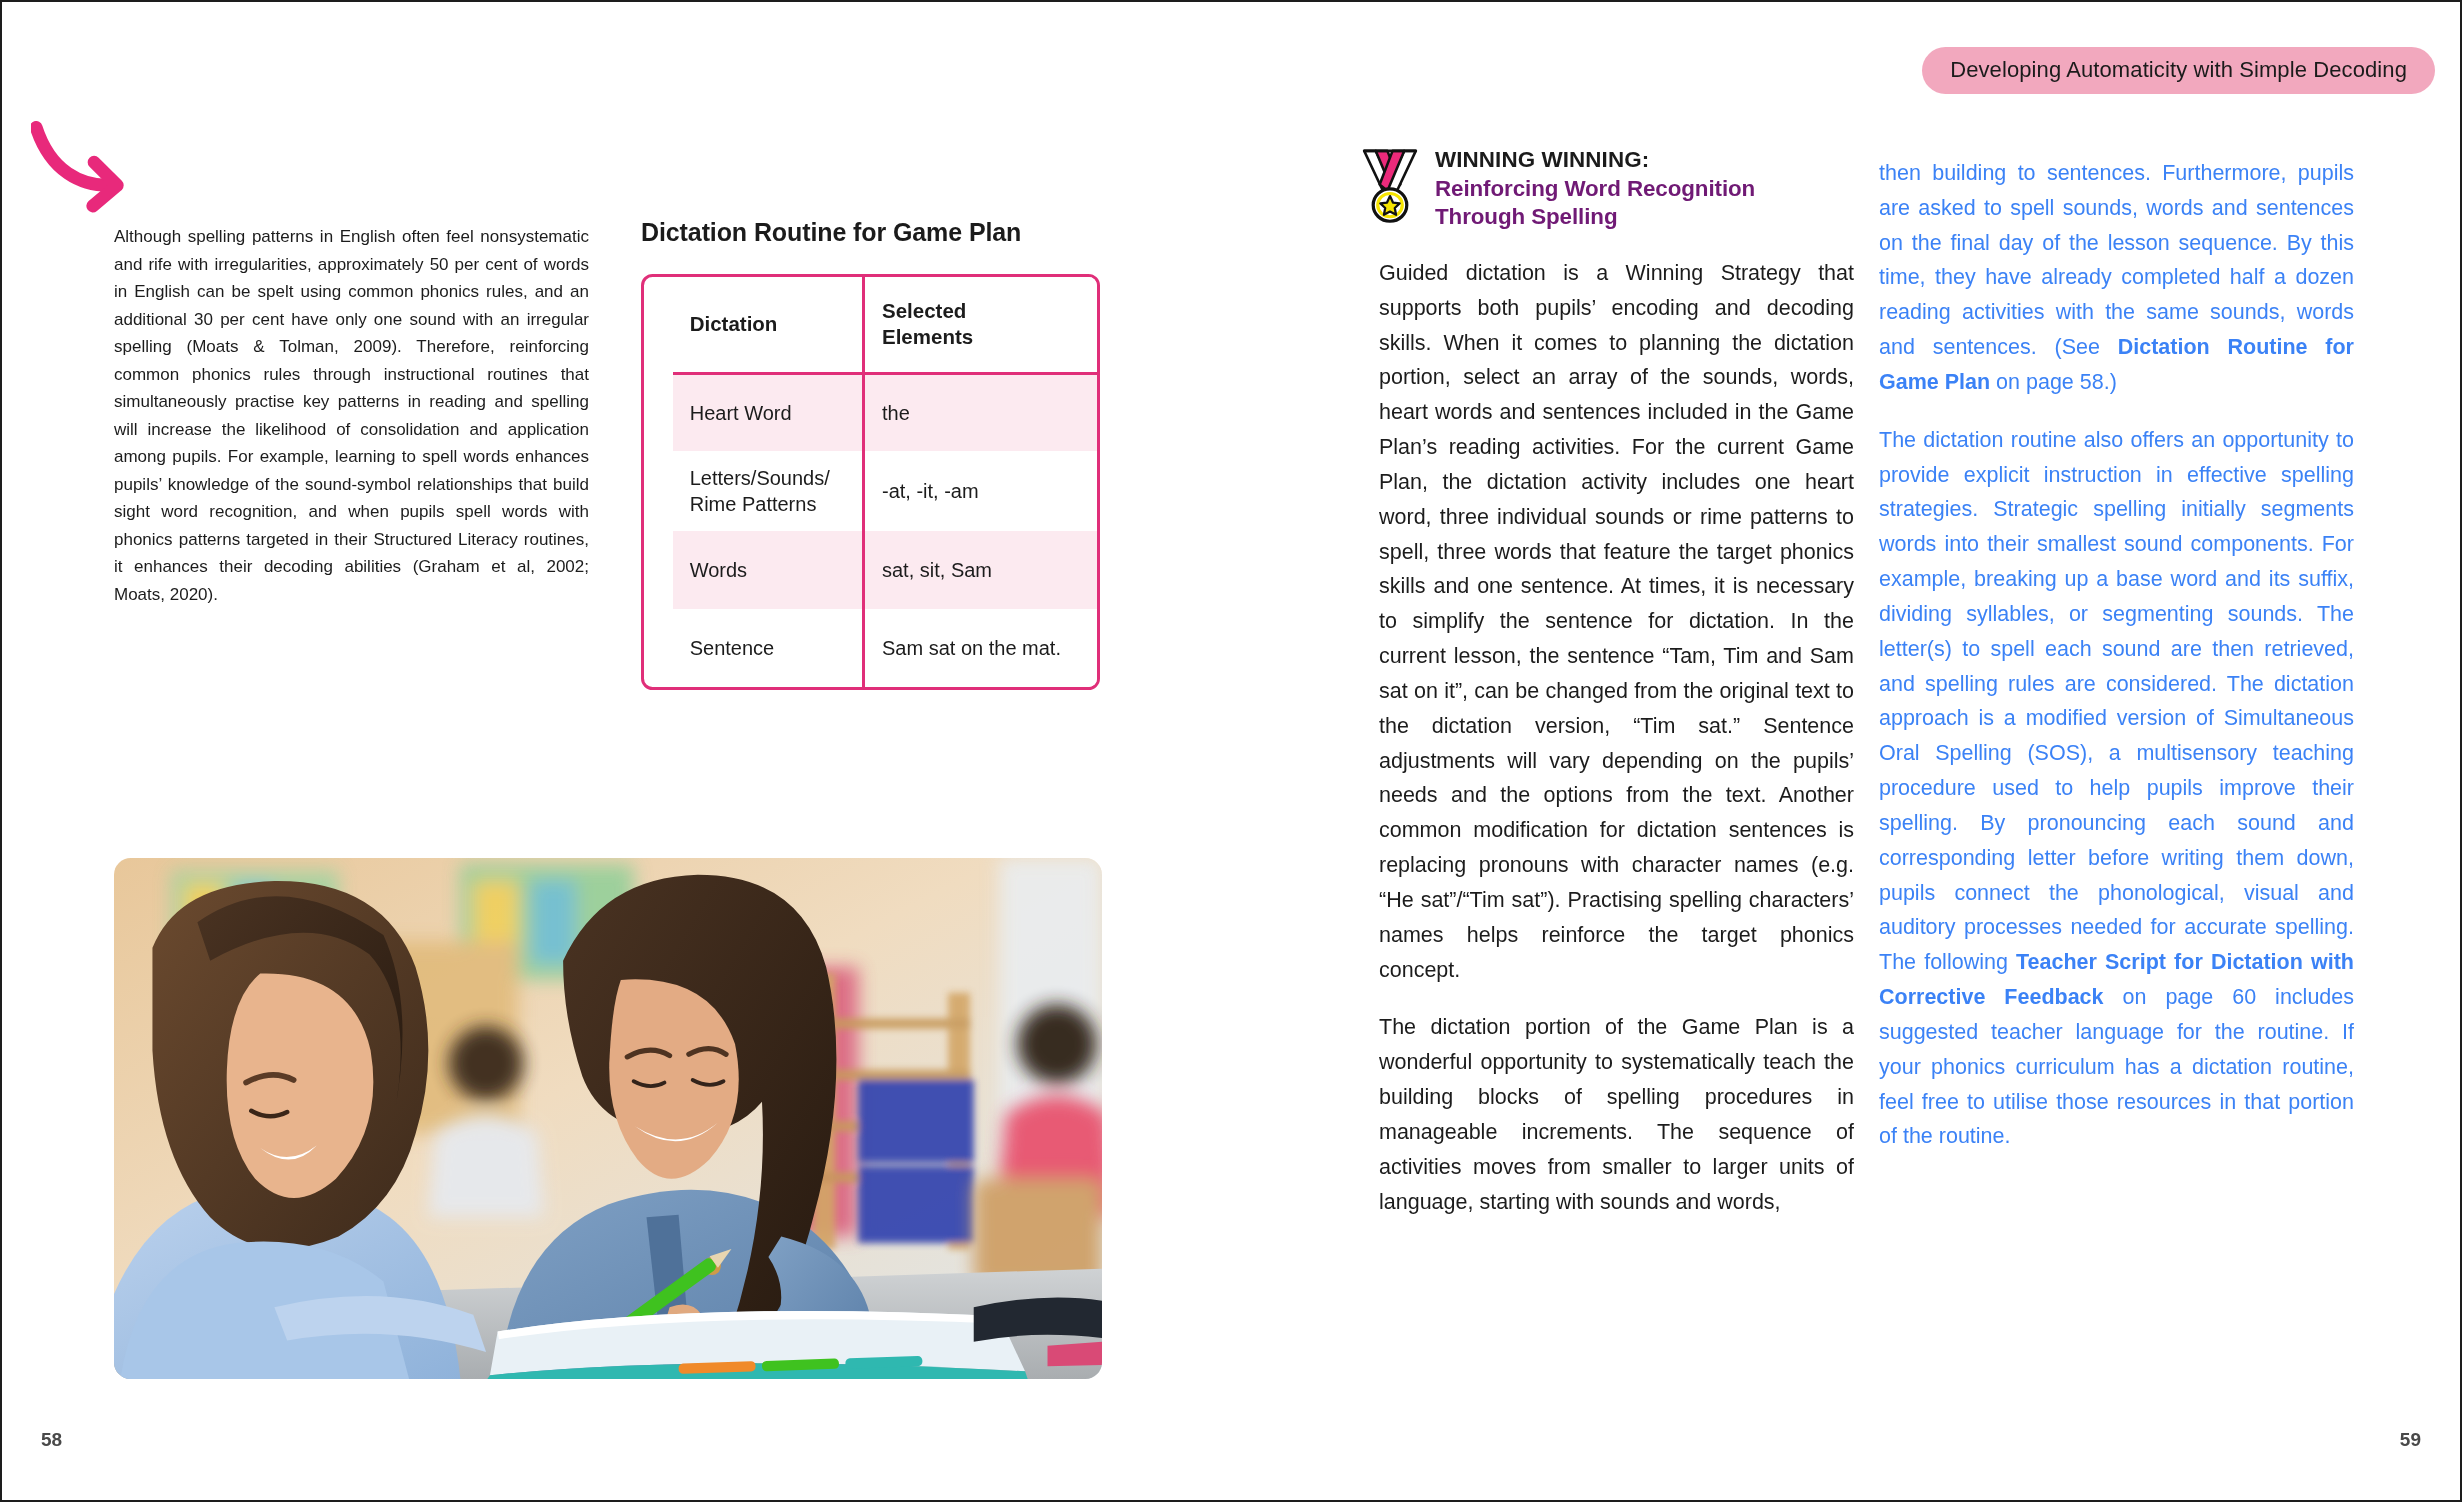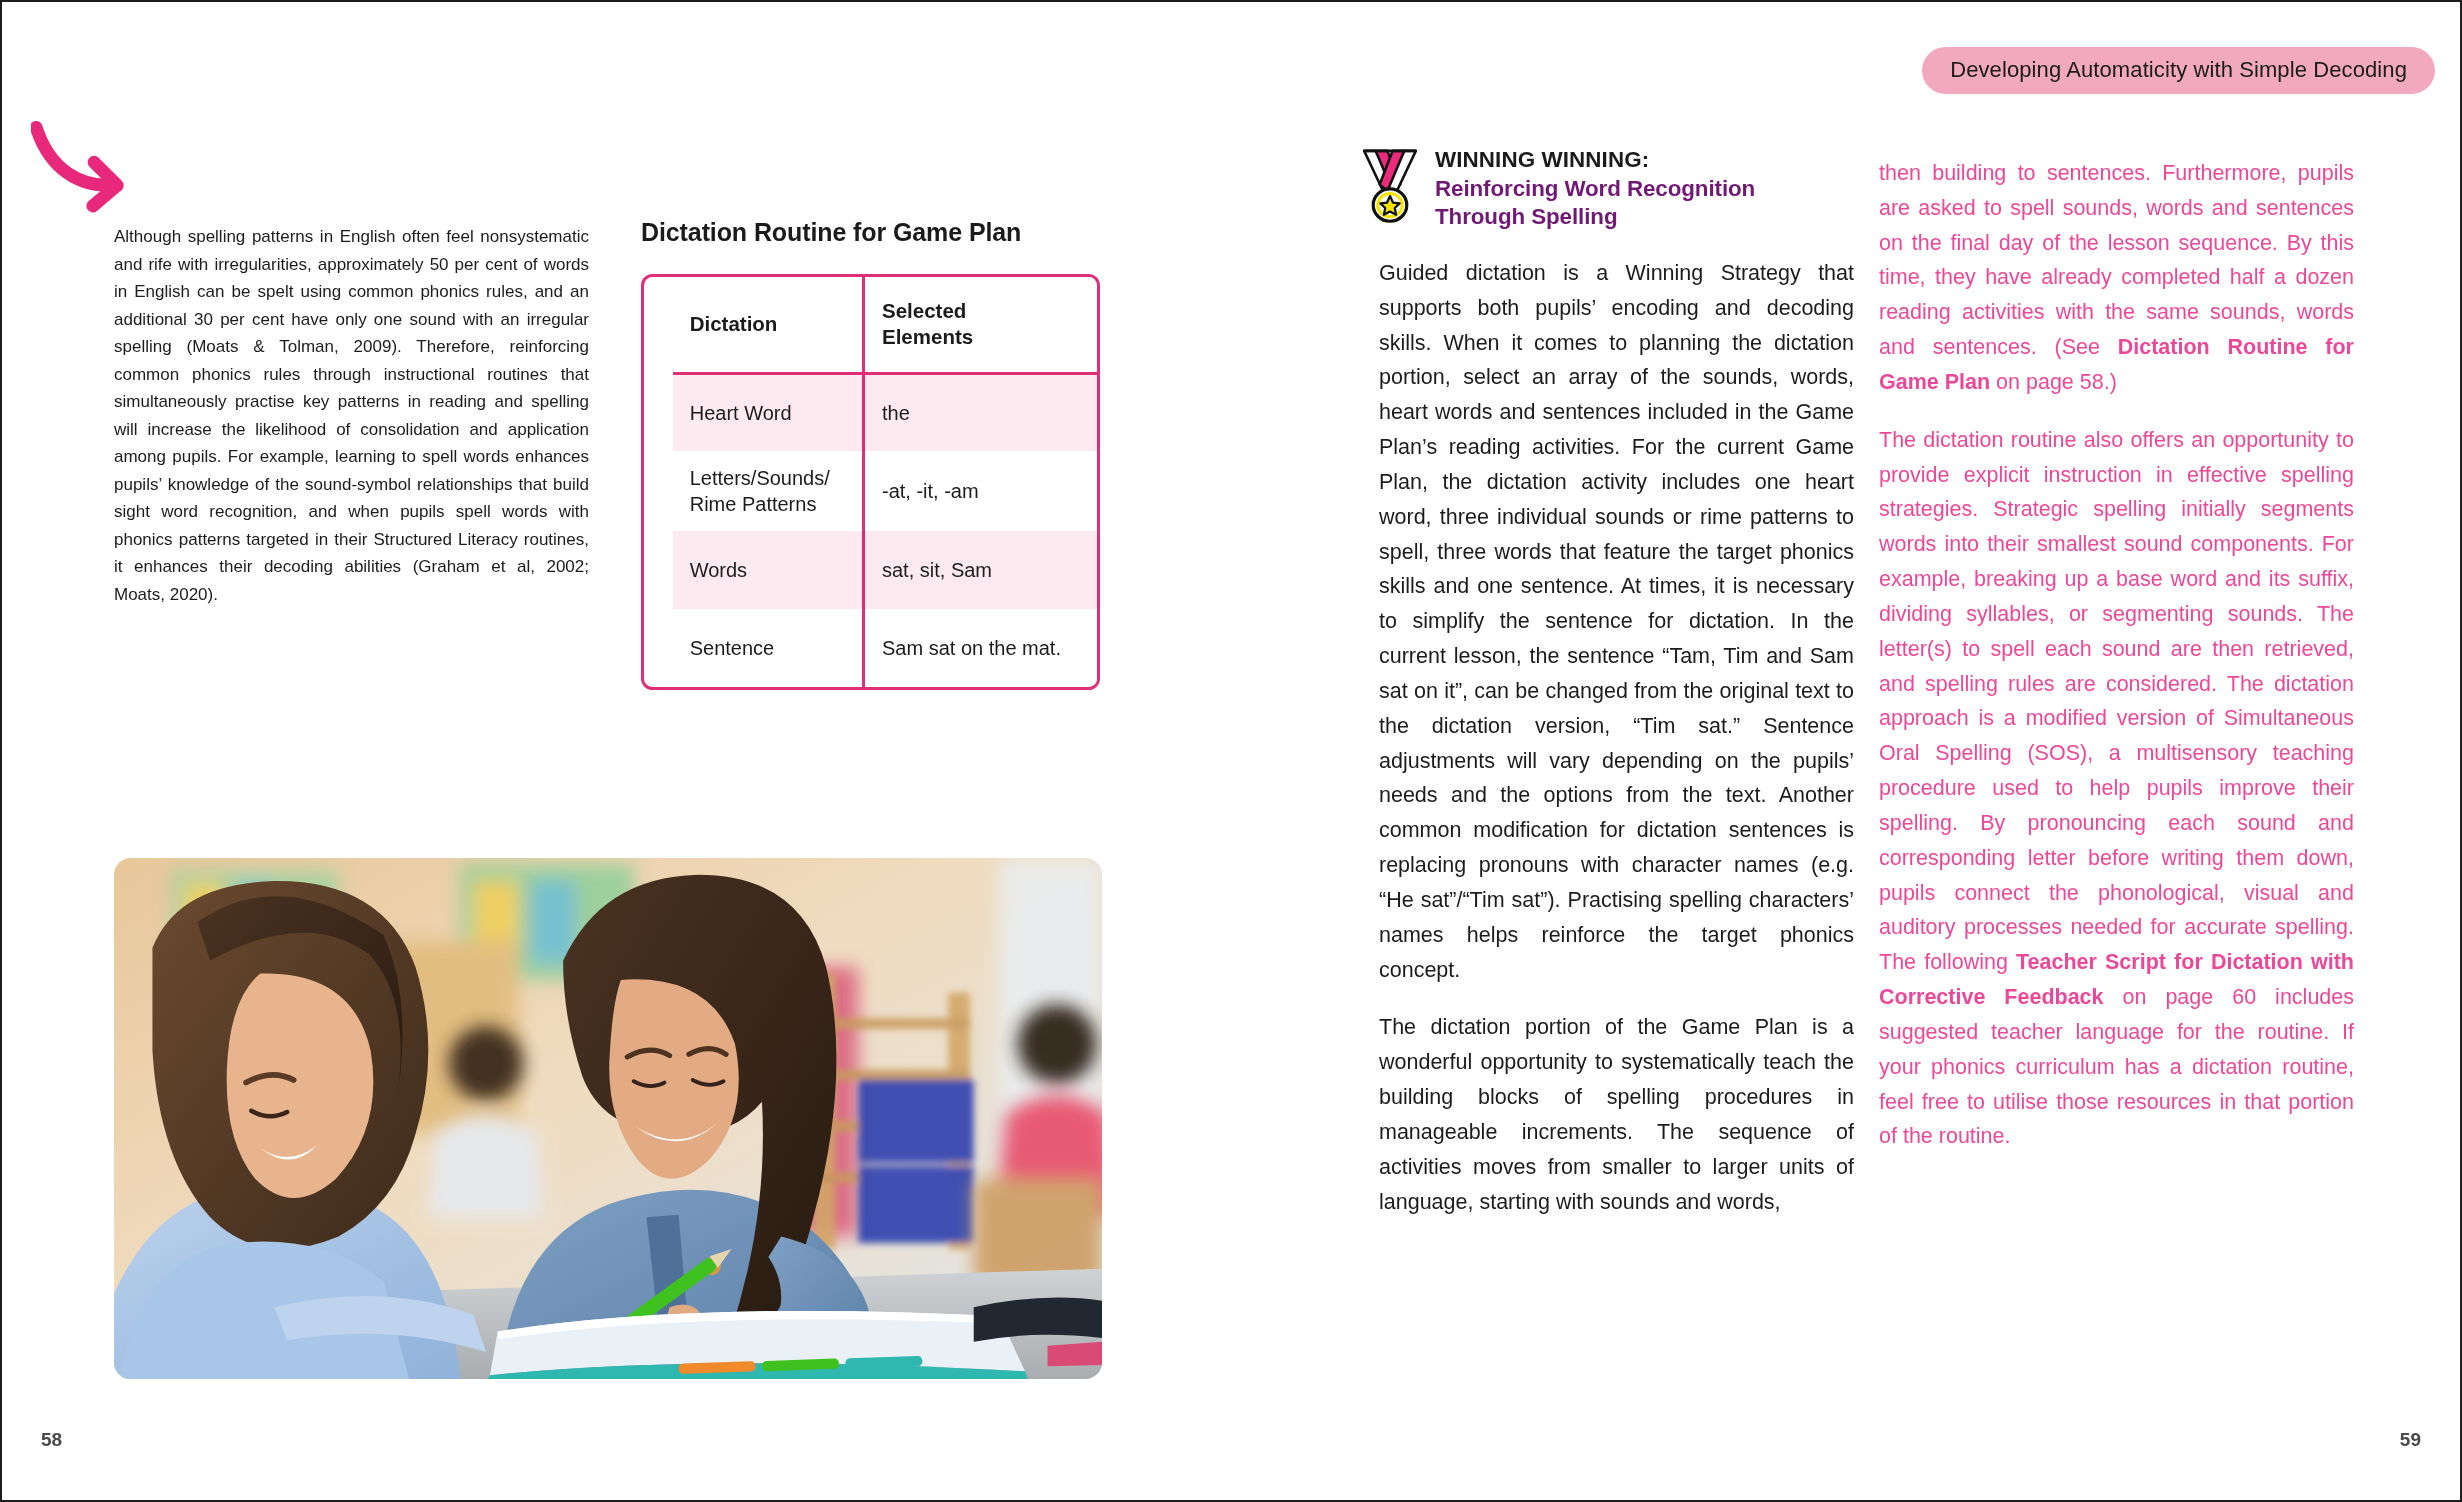--- a/index.html
+++ b/index.html
@@ -172,21 +172,21 @@
   }
 
   
   .col-right-body {
     position: absolute;
     left: 1879px;
     top: 156px;
     width: 475px;
     font-size: 21.5px;
     line-height: 1.62;
-    color: #ec4899;
+    color: #3b82f6;
     text-align: justify;
     text-justify: inter-word;
   }
 
   .para + .para { margin-top: 23px; }
   .para b { font-weight: bold; }
 
   
   .folio-left {
     position: absolute;

